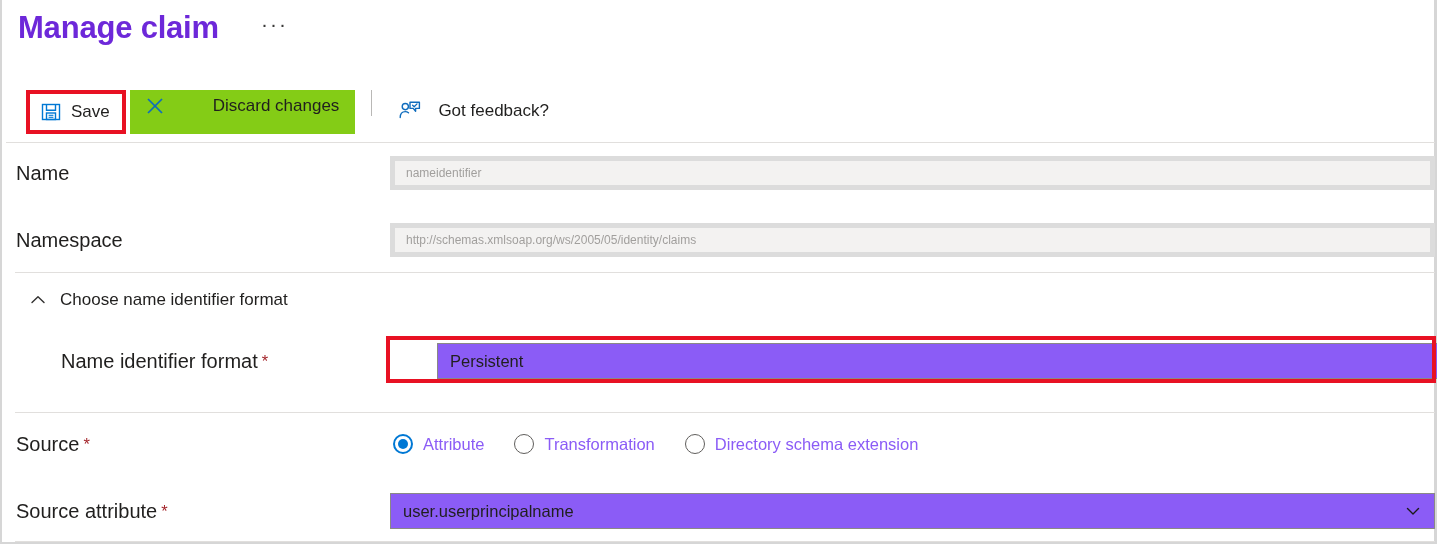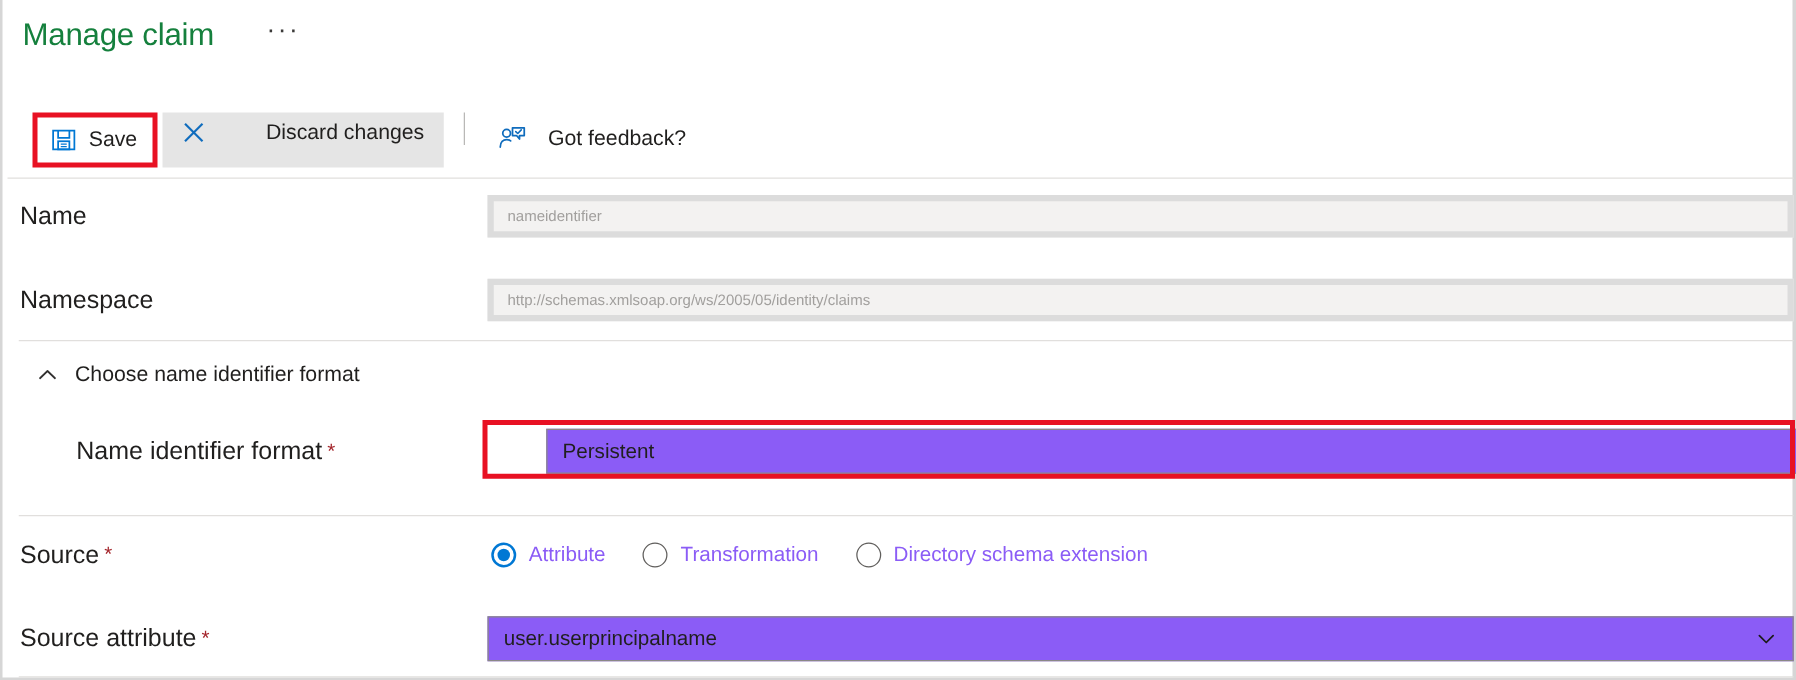--- a/index.html
+++ b/index.html
@@ -26,24 +26,24 @@
 
   
   .title-row {
     position: absolute;
     left: 16px; top: 4px;
     display: flex;
     align-items: center;
     height: 48px;
   }
   .page-title {
-    font-size: 25px;
-    font-weight: 400;
+    font-size: 31px;
+    font-weight: 700;
     letter-spacing: -0.2px;
-    color: #15803d;
+    color: #6d28d9;
     line-height: 40px;
     white-space: nowrap;
   }
   .ellipsis-menu {
     margin-left: 38px;
     font-size: 21px;
     color: #3b3a39;
     letter-spacing: 2px;
     line-height: 10px;
     padding: 6px 4px 14px 4px;
@@ -81,21 +81,21 @@
     position: relative;
     margin-left: 6px;
     border: 4px solid #e81123;
     background: #ffffff;
     display: flex;
     align-items: center;
     height: 44px;
   }
   .cmd-save-wrap .cmd-btn { padding: 0 12px 0 10px; }
   .cmd-discard {
-    background: #e5e5e5;
+    background: #84cc16;
     margin-left: 4px;
     height: 44px;
     padding: 0 16px 12px 14px;
     gap: 47px;
   }
   .cmd-sep {
     width: 1px;
     height: 26px;
     background: #b9b8b6;
     margin: 0 14px 0 16px;

